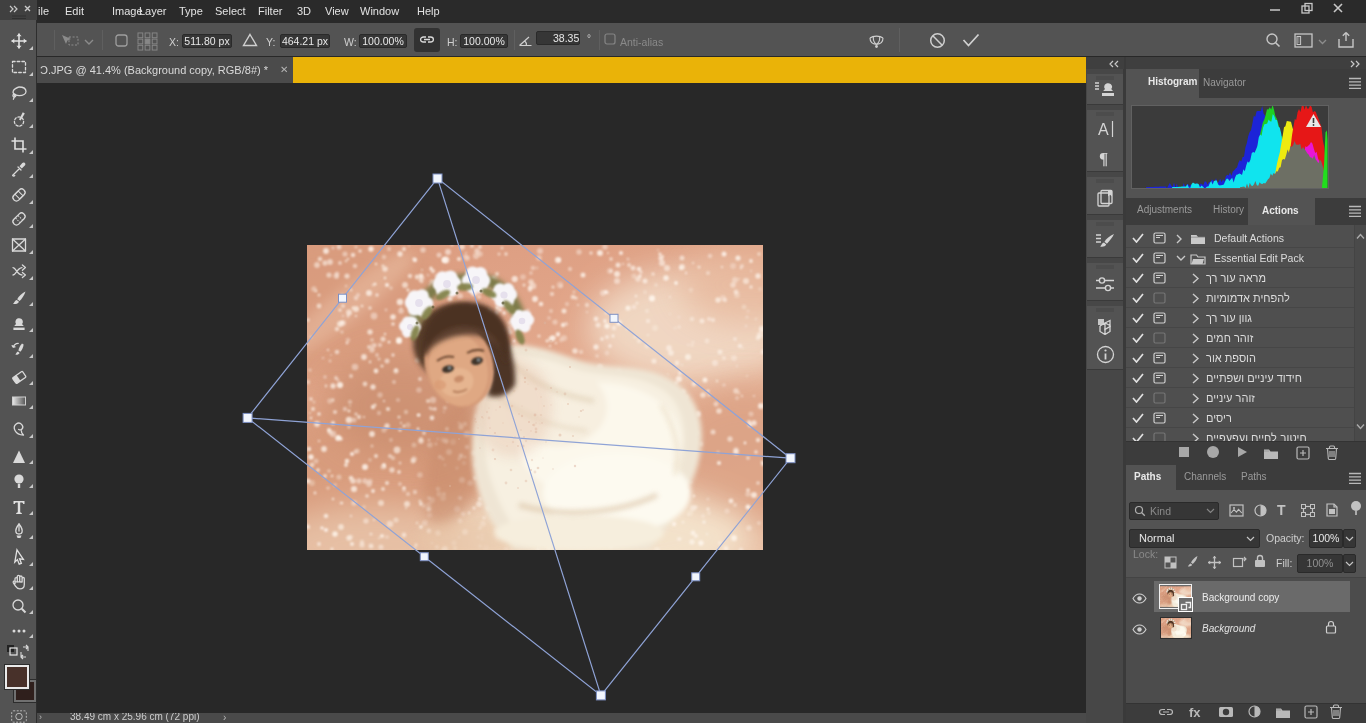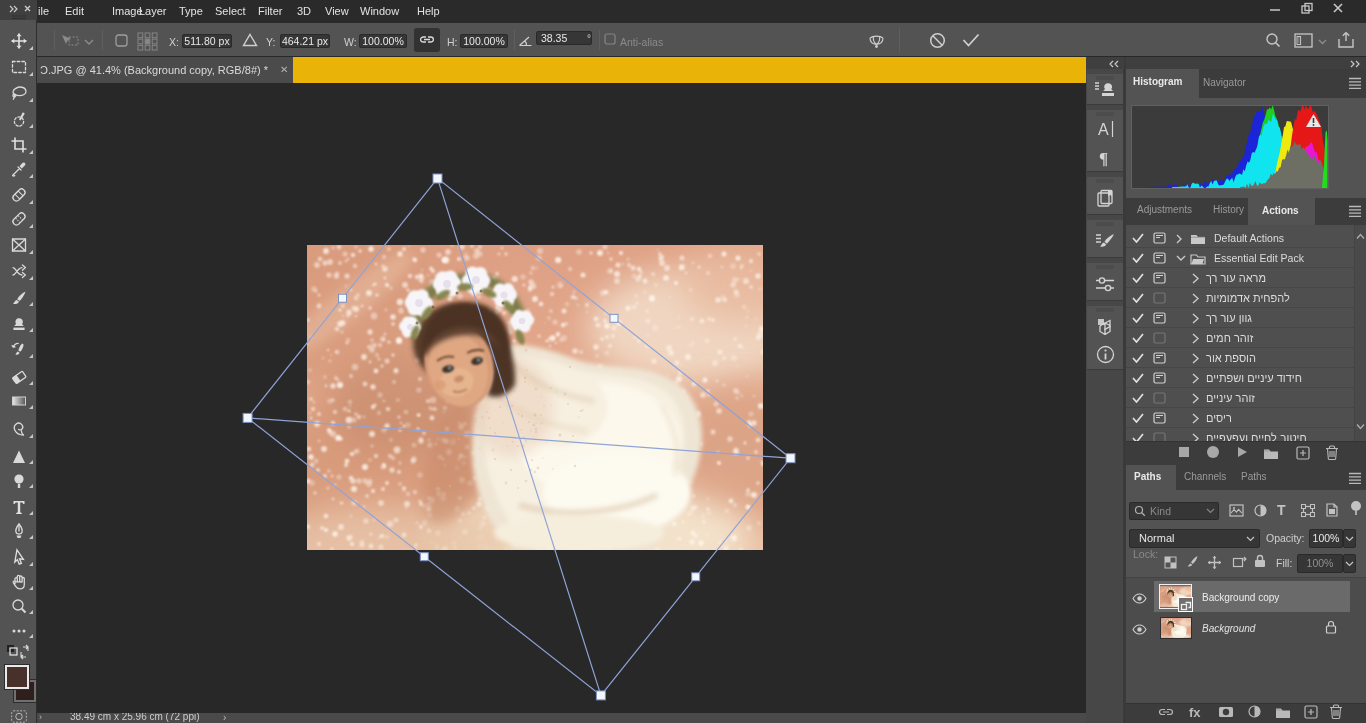--- a/index.html
+++ b/index.html
@@ -82,21 +82,21 @@
 <div style="position:absolute;left:377px;top:5px;width:26px;height:24px;background:#323232;border-radius:3px"></div>
 <svg class="abs" style="left:382px;top:13px" width="16" height="8" viewBox="0 0 16 8">
       <path d="M7,6 H4.5 C2.8,6 1.6,4.8 1.6,3.5 C1.6,2.2 2.8,1 4.5,1 H7 M9,1 h2.5 C13.2,1 14.4,2.2 14.4,3.5 C14.4,4.8 13.2,6 11.5,6 H9 M5,3.5 h6" stroke="#d9d9d9" stroke-width="1.3" fill="none"></path>
     </svg>
 <span class="lbl" style="left:410px;top:13px">H:</span>
 <div class="field" style="left:423px;top:11px;width:48px;height:14px;text-align:center;line-height:13px">100.00%</div>
 <div style="position:absolute;left:477px;top:7px;width:1px;height:20px;background:#434343;border-right:1px solid #5f5f5f"></div>
 <svg class="abs" style="left:481px;top:12px" width="15" height="12" viewBox="0 0 15 12">
       <path d="M1.5,10.5 L13.5,10.5 M1.5,10.5 L11,2 M6.8,6 a5,5 0 0 1 1.6,4.4" stroke="#cfcfcf" stroke-width="1.2" fill="none"></path>
     </svg>
-<div class="field" style="left:499px;top:8px;width:56px;height:14px;padding-left:4px;line-height:13px">38.35</div>
+<div class="field" style="left:499px;top:8px;width:44px;height:14px;padding-left:16px;line-height:13px">38.35</div>
 <span class="lbl" style="left:550px;top:10px;font-size:10px">°</span>
 <div style="position:absolute;left:562px;top:7px;width:1px;height:20px;background:#434343;border-right:1px solid #5f5f5f"></div>
 <svg class="abs" style="left:567px;top:10px;opacity:.4" width="12" height="12" viewBox="0 0 12 12">
       <rect x="1" y="1" width="10" height="10" rx="2" fill="none" stroke="#cfcfcf" stroke-width="1.2"></rect>
     </svg>
 <span class="lbl dis" style="left:583px;top:13px">Anti-alias</span>
 <svg class="abs" style="left:831px;top:9px" width="17" height="17" viewBox="0 0 17 17">
       <path d="M2,6 C5,3.5 12,3.5 15,6 M2,6 C2,9 4,12 8.5,12.5 M15,6 C15,9 13,12 8.5,12.5 M5.5,4.3 C5,7 6,10.5 8.5,12.5 M11.5,4.3 C12,7 11,10.5 8.5,12.5" stroke="#cfcfcf" stroke-width="1.1" fill="none"></path>
       <circle cx="8.5" cy="14.5" r="1.4" fill="#cfcfcf"></circle>
     </svg>
@@ -1582,21 +1582,21 @@
       <path d="M9.5,8.5 v6" stroke="#d4d4d4" stroke-width="1.8"></path>
     </svg>
     <div class="abs" style="left:38px;top:0;width:2px;height:666px;background:#3a3a3a"></div>
     <div class="abs" style="left:40px;top:0;width:240px;height:666px;background:#535353"></div>
     <div class="abs" style="left:40px;top:0;width:240px;height:12px;background:#3f3f3f"></div>
     <svg class="abs" style="left:263px;top:3px" width="12" height="8" viewBox="0 0 12 8">
       <path d="M2,1 l3,3 -3,3 M7,1 l3,3 -3,3" stroke="#c9c9c9" fill="none" stroke-width="1.2"></path>
     </svg>
     <div class="abs" style="left:40px;top:12px;width:240px;height:29px;background:#3c3c3c"></div>
     <div class="abs" style="left:40px;top:12px;width:73px;height:29px;background:#535353"></div>
-    <span class="tabtxt" style="left:47px;top:19px">Histogram</span>
+    <span class="tabtxt" style="left:62px;top:19px">Histogram</span>
     <span class="tabtxt2" style="left:117px;top:20px">Navigator</span>
     <svg class="abs" style="left:262px;top:20px" width="14" height="13" viewBox="0 0 14 13">
       <path d="M1,1.5 h12 M1,4.8 h12 M1,8.1 h12 M1,11.4 h12" stroke="#b9b9b9" stroke-width="1.3"></path>
     </svg>
     <div class="abs" style="left:40px;top:41px;width:240px;height:100px;background:#535353"></div>
     <div class="abs" style="left:46px;top:49px;width:196px;height:82px;outline:1px solid #616161"><svg width="196" height="82" viewBox="0 0 196 82">
         <rect width="196" height="82" fill="#3b3b3b"></rect>
         <path d="M14.0,82.0 L14.0,81.2 L15.4,81.1 L16.8,81.1 L18.2,81.0 L19.6,81.0 L21.0,80.9 L22.4,80.8 L23.8,80.8 L25.2,80.7 L26.6,80.7 L28.0,80.6 L29.4,80.6 L30.8,80.5 L32.2,80.5 L33.6,80.4 L35.0,82.0 L36.4,79.4 L37.8,77.0 L39.2,79.6 L40.6,80.9 L42.0,76.6 L43.4,82.0 L44.8,77.4 L46.2,81.4 L47.6,82.0 L49.0,82.0 L50.4,80.9 L51.8,77.1 L53.2,81.6 L54.6,78.6 L56.0,78.0 L57.4,79.9 L58.8,78.5 L60.2,81.9 L61.6,81.8 L63.0,80.6 L64.4,77.1 L65.8,78.8 L67.2,79.5 L68.6,77.4 L70.0,78.2 L71.4,79.1 L72.8,75.3 L74.2,75.7 L75.6,78.7 L77.0,76.1 L78.4,76.2 L79.8,73.4 L81.2,74.2 L82.6,77.1 L84.0,71.9 L85.4,77.8 L86.8,75.4 L88.2,72.7 L89.6,76.3 L91.0,73.1 L92.4,75.5 L93.8,70.2 L95.2,68.8 L96.6,69.4 L98.0,66.4 L99.4,69.7 L100.8,65.5 L102.2,64.3 L103.6,62.5 L105.0,61.4 L106.4,56.7 L107.8,54.0 L109.2,55.4 L110.6,51.0 L112.0,50.7 L113.4,41.5 L114.8,37.3 L116.2,30.2 L117.6,26.3 L119.0,24.2 L120.4,17.5 L121.8,9.5 L123.2,11.1 L124.6,5.3 L126.0,4.9 L127.4,4.9 L128.8,5.1 L130.2,0.1 L131.6,7.6 L133.0,9.6 L134.4,12.8 L135.8,16.8 L137.2,29.9 L138.6,34.2 L140.0,39.8 L141.4,43.7 L142.8,49.9 L144.2,54.7 L145.6,64.1 L147.0,67.0 L148.4,70.9 L149.8,70.5 L151.2,71.7 L152.6,78.9 L154.0,80.1 L155.4,80.8 L156.8,81.3 L158.2,80.0 L159.6,79.7 L161.0,80.8 L161.0,82.0 Z" fill="#1c24d8"></path>
         <path d="M100.0,82.0 L100.0,80.4 L101.4,80.2 L102.8,79.8 L104.2,77.6 L105.6,74.0 L107.0,75.2 L108.4,75.7 L109.8,74.2 L111.2,73.0 L112.6,75.7 L114.0,66.7 L115.4,64.5 L116.8,60.9 L118.2,58.4 L119.6,58.4 L121.0,55.3 L122.4,53.6 L123.8,43.8 L125.2,41.9 L126.6,35.8 L128.0,28.7 L129.4,23.1 L130.8,16.4 L132.2,13.7 L133.6,9.2 L135.0,3.3 L136.4,3.5 L137.8,1.3 L139.2,3.5 L140.6,-1.3 L142.0,3.8 L143.4,10.3 L144.8,12.8 L146.2,17.3 L147.6,22.7 L149.0,29.9 L150.4,30.6 L151.8,36.5 L153.2,47.1 L154.6,53.4 L156.0,62.0 L157.4,67.6 L158.8,69.9 L160.2,73.3 L161.6,72.0 L163.0,79.5 L164.4,81.2 L165.8,75.1 L167.2,78.8 L168.6,82.0 L168.6,82.0 Z" fill="#1ecf22"></path>
         <path d="M40.0,82.0 L40.0,81.2 L41.4,81.1 L42.8,81.0 L44.2,81.0 L45.6,80.9 L47.0,80.8 L48.4,80.7 L49.8,80.6 L51.2,80.6 L52.6,80.5 L54.0,80.4 L55.4,78.3 L56.8,81.5 L58.2,82.0 L59.6,77.9 L61.0,76.5 L62.4,77.4 L63.8,77.7 L65.2,77.5 L66.6,78.0 L68.0,81.6 L69.4,79.4 L70.8,80.5 L72.2,82.0 L73.6,82.0 L75.0,80.5 L76.4,80.5 L77.8,77.2 L79.2,75.1 L80.6,78.6 L82.0,74.9 L83.4,74.4 L84.8,74.4 L86.2,78.5 L87.6,79.4 L89.0,79.2 L90.4,79.1 L91.8,78.6 L93.2,75.2 L94.6,72.7 L96.0,72.7 L97.4,74.9 L98.8,73.2 L100.2,71.7 L101.6,76.4 L103.0,71.8 L104.4,68.8 L105.8,68.4 L107.2,67.4 L108.6,68.1 L110.0,69.0 L111.4,63.3 L112.8,65.3 L114.2,59.4 L115.6,55.4 L117.0,56.7 L118.4,53.8 L119.8,47.1 L121.2,45.9 L122.6,46.8 L124.0,43.7 L125.4,40.1 L126.8,31.2 L128.2,28.5 L129.6,29.8 L131.0,22.0 L132.4,18.3 L133.8,18.0 L135.2,17.6 L136.6,13.5 L138.0,15.3 L139.4,15.4 L140.8,7.9 L142.2,10.0 L143.6,13.9 L145.0,13.9 L146.4,20.5 L147.8,21.8 L149.2,27.5 L150.6,37.4 L152.0,42.6 L153.4,47.7 L154.8,53.6 L156.2,55.8 L157.6,62.7 L159.0,66.2 L160.4,70.8 L161.8,67.7 L163.2,74.2 L164.6,75.4 L166.0,75.7 L167.4,74.5 L168.8,79.1 L170.2,76.6 L171.6,79.9 L173.0,79.9 L174.4,80.4 L175.8,80.7 L177.2,81.0 L177.2,82.0 Z" fill="#10e4ee"></path>

